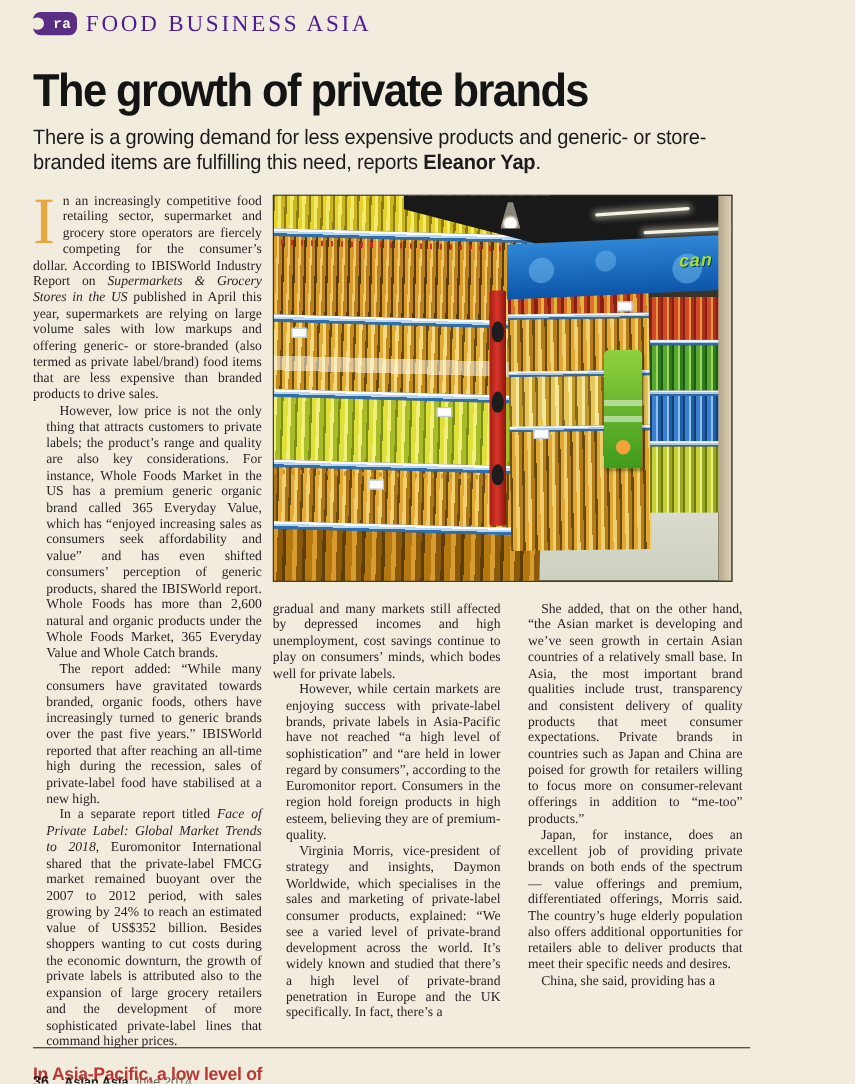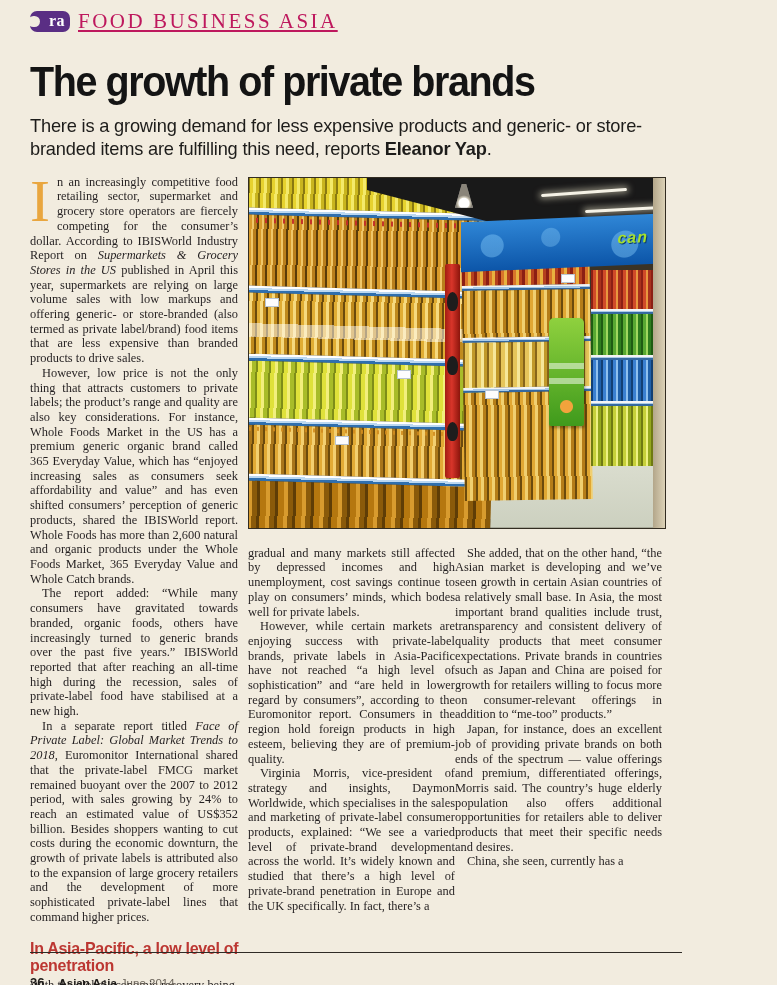--- a/index.html
+++ b/index.html
@@ -14,44 +14,44 @@
 
   
   .kicker { display:flex; align-items:center; gap:8px; height:26px; }
   .logo {
     position:relative; width:40px; height:21px; background:#5a2e84;
     border-radius:7px; display:flex; align-items:center; justify-content:flex-end;
     padding-right:5px; flex:0 0 auto;
   }
   .logo-tab { position:absolute; left:-2px; top:5px; width:12px; height:11px;
     background:#f2ecdf; border-radius:6px; }
-  .logo-txt { color:#fff; font-family:Liberation Serif, serif;
-    font-weight:bold; font-size:16px; line-height:1; letter-spacing:.5px; }
-  .kicker-txt { font-size:21px; letter-spacing:2.5px; color:#be185d;text-decoration:underline; }
+  .logo-txt { color:#fff; font-family:Liberation Mono, monospace;
+    font-weight:bold; font-size:13px; line-height:1; letter-spacing:.5px; }
+  .kicker-txt { font-size:21px; letter-spacing:2.5px; color:#4c1d95; }
 
   
   .title {
     margin:24px 0 8px; font-family:"Liberation Sans","DejaVu Sans",sans-serif;
     font-size:42px; font-weight:bold; letter-spacing:-1.5px; color:#141414;
     transform:scaleX(.94); transform-origin:0 50%; white-space:nowrap;
   }
   .standfirst {
     margin:0 0 14px; font-family:"Liberation Sans","DejaVu Sans",sans-serif;
     font-size:19px; line-height:1.23; letter-spacing:-.2px; color:#1d1c1a;
     width:680px; transform:scaleX(.96); transform-origin:0 0;
   }
   .standfirst b { font-weight:bold; }
 
   
   .cols { display:flex; margin-top:6px; }
   .col-left { width:208px; margin-right:10px; flex:0 0 auto; }
   .col-right { width:433px; flex:0 0 auto; }
   .bp { margin:0; font-size:12.4px; line-height:14.7px; text-align:justify; }
   .bp.last { text-align:left; }
-  .ind { text-indent:12px; }
+  .ind { text-indent:12px;margin-left:12px; }
   .dropcap {
     float:left; color:#e9a63f; font-size:60px; line-height:46px;
     padding:3px 7px 0 0; font-family:"Liberation Serif",serif;
   }
   .red-heading {
     margin:15px 0 3px; font-family:"Liberation Sans","DejaVu Sans",sans-serif;
     font-size:16.5px; font-weight:bold; line-height:1.07; color:#bc3732;
     letter-spacing:-.3px; transform:scaleX(.97); transform-origin:0 0; width:106%;
   }
 
@@ -136,21 +136,21 @@
   .tagC { left:236px; top:212px; } .tagD { left:86px;  top:258px; }
   .tagE { left:312px; top:96px; }
 
   
   .caption { margin:7px 0 0; width:420px;
     font-family:"Liberation Sans","DejaVu Sans",sans-serif;
     font-size:11.4px; font-weight:bold; line-height:1.28; color:#33302b;
     letter-spacing:-.1px; }
 
   
-  .two-col { display:flex; margin-top:17px; }
+  .two-col { display:flex; gap:13px; margin-top:17px; }
   .two-col .subcol { width:207px; flex:0 0 auto; }
 
   
   .footer { position:absolute; left:30px; top:952px; width:652px;
     border-top:1.5px solid #2f2b26; padding-top:22px;
     font-family:"Liberation Sans","DejaVu Sans",sans-serif; font-size:11.5px;
     display:flex; align-items:baseline; }
   .pageno { font-size:13px; font-weight:bold; margin-right:14px; color:#1c1a18; }
   .mag { font-weight:bold; color:#1c1a18; margin-right:4px; }
   .date { color:#6a6359; }
@@ -278,21 +278,21 @@
 
       <div class="two-col">
         <div class="subcol">
           <p class="bp">gradual and many markets still affected by depressed incomes and high unemployment, cost savings continue to play on consumers’ minds, which bodes well for private labels.</p>
           <p class="bp ind">However, while certain markets are enjoying success with private-label brands, private labels in Asia-Pacific have not reached “a high level of sophistication” and “are held in lower regard by consumers”, according to the Euromonitor report. Consumers in the region hold foreign products in high esteem, believing they are of premium-quality.</p>
           <p class="bp ind">Virginia Morris, vice-president of strategy and insights, Daymon Worldwide, which specialises in the sales and marketing of private-label consumer products, explained: “We see a varied level of private-brand development across the world. It’s widely known and studied that there’s a high level of private-brand penetration in Europe and the UK specifically. In fact, there’s a</p>
         </div>
         <div class="subcol">
           <p class="bp ind">She added, that on the other hand, “the Asian market is developing and we’ve seen growth in certain Asian countries of a relatively small base. In Asia, the most important brand qualities include trust, transparency and consistent delivery of quality products that meet consumer expectations. Private brands in countries such as Japan and China are poised for growth for retailers willing to focus more on consumer-relevant offerings in addition to “me-too” products.”</p>
           <p class="bp ind">Japan, for instance, does an excellent job of providing private brands on both ends of the spectrum — value offerings and premium, differentiated offerings, Morris said. The country’s huge elderly population also offers additional opportunities for retailers able to deliver products that meet their specific needs and desires.</p>
-          <p class="bp ind last">China, she seen, currently has a</p>
+          <p class="bp ind last">China, she said, providing has a</p>
         </div>
       </div>
 
     </div>
   </div>
 
   <footer class="footer">
     <span class="pageno">36</span>
     <span class="mag">Asian Asia</span>
     <span class="date">June 2014</span>

